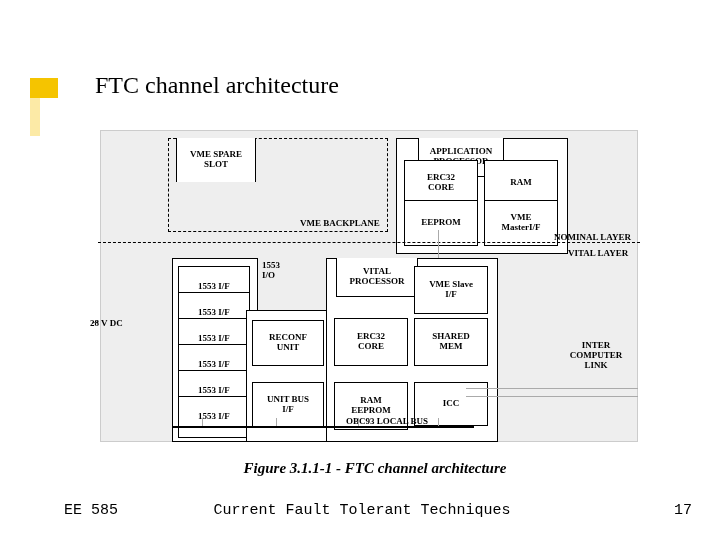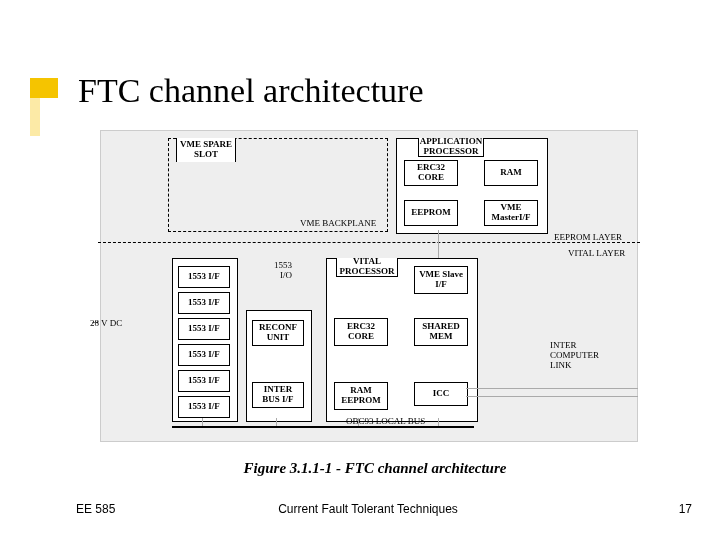--- a/index.html
+++ b/index.html
@@ -1,28 +1,28 @@
 <!DOCTYPE html>
 <html><head>
 <meta charset="utf-8">
 <style>
   body{margin:0;font-family:"Times New Roman",serif;background:#fff;width:720px;height:540px;position:relative}
   .accent{position:absolute;left:30px;top:78px;width:28px;height:20px;background:#f5c400}
   .accent2{position:absolute;left:30px;top:98px;width:10px;height:38px;background:#f5c400;opacity:.35}
-  .title{position:absolute;left:78px;top:72px;font-size:34px}
-  .footer{position:absolute;bottom:18px;left:16px;right:0;height:20px;font-family:Liberation Sans, sans-serif;font-size:12px}
+  .title{position:absolute;left:95px;top:72px;font-size:24px}
+  .footer{position:absolute;bottom:18px;left:4px;right:0;height:20px;font-family:Liberation Mono, monospace;font-size:15px}
   .fl{position:absolute;left:60px}
   .fc{position:absolute;left:50%;transform:translateX(-50%)}
   .fr{position:absolute;right:28px}
   .fig{position:absolute;left:90px;top:120px;width:570px;height:365px}
   .caption{position:absolute;left:0;right:0;bottom:8px;text-align:center;font-style:italic;font-weight:bold;font-size:15px}
   .box{position:absolute;border:1px solid #000;background:#fff;font-family:"Times New Roman",serif;
-       font-size:9px;font-weight:bold;text-align:center;display:flex;align-items:center;justify-content:center;line-height:1.1;padding:1px}
+       font-size:9px;font-weight:bold;text-align:center;display:flex;align-items:center;justify-content:center;line-height:1.1;padding:11px}
   .dash{position:absolute;border:1px dashed #000}
-  .lbl{position:absolute;font-size:9px;font-weight:normal;font-family:"Times New Roman",serif}
+  .lbl{position:absolute;font-size:9px;font-weight:bold;font-family:"Times New Roman",serif}
   .vline{position:absolute;border-left:1px solid #aaa}
   .hline{position:absolute;border-top:1px solid #aaa}
   .grid{position:absolute;background:#eee;border:1px solid #ccc}
 </style>
 </head>
 <body>
 
 <div class="accent"></div>
 <div class="accent2"></div>
 <div class="title">FTC channel architecture</div>
@@ -41,51 +41,51 @@
   <div class="box" style="left:86px;top:18px;width:56px;height:22px;border-top:none;border-bottom:none">VME SPARE SLOT</div>
   <div class="lbl" style="left:210px;top:98px">VME BACKPLANE</div>
 
   <div class="box" style="left:306px;top:18px;width:148px;height:92px"></div>
   <div class="box" style="left:328px;top:18px;width:62px;height:16px;border-top:none">APPLICATION PROCESSOR</div>
   <div class="box" style="left:314px;top:40px;width:50px;height:22px">ERC32 CORE</div>
   <div class="box" style="left:394px;top:40px;width:50px;height:22px">RAM</div>
   <div class="box" style="left:314px;top:80px;width:50px;height:22px">EEPROM</div>
   <div class="box" style="left:394px;top:80px;width:50px;height:22px">VME MasterI/F</div>
 
-  <div class="lbl" style="left:464px;top:112px">EEPROM LAYER</div>
+  <div class="lbl" style="left:464px;top:112px">NOMINAL LAYER</div>
   <div class="hline" style="left:8px;top:122px;width:542px;border-top:1px dashed #000"></div>
   <div class="lbl" style="left:478px;top:128px">VITAL LAYER</div>
 
   <div class="lbl" style="left:0;top:198px">28 V DC</div>
   <div class="lbl" style="left:0px;top:194px;font-size:11px">→</div>
 
   <div class="box" style="left:82px;top:138px;width:62px;height:160px"></div>
   <div class="box" style="left:88px;top:146px;width:48px;height:18px">1553 I/F</div>
   <div class="box" style="left:88px;top:172px;width:48px;height:18px">1553 I/F</div>
   <div class="box" style="left:88px;top:198px;width:48px;height:18px">1553 I/F</div>
   <div class="box" style="left:88px;top:224px;width:48px;height:18px">1553 I/F</div>
   <div class="box" style="left:88px;top:250px;width:48px;height:18px">1553 I/F</div>
   <div class="box" style="left:88px;top:276px;width:48px;height:18px">1553 I/F</div>
-  <div class="lbl" style="left:172px;top:140px;text-align:right;width:30px">1553 I/O</div>
+  <div class="lbl" style="left:172px;top:140px;text-align:left;width:30px">1553 I/O</div>
 
   <div class="box" style="left:156px;top:190px;width:62px;height:108px"></div>
   <div class="box" style="left:162px;top:200px;width:48px;height:22px">RECONF UNIT</div>
-  <div class="box" style="left:162px;top:262px;width:48px;height:22px">INTER BUS I/F</div>
+  <div class="box" style="left:162px;top:262px;width:48px;height:22px">UNIT BUS I/F</div>
 
   <div class="box" style="left:236px;top:138px;width:148px;height:160px"></div>
   <div class="box" style="left:246px;top:138px;width:58px;height:16px;border-top:none">VITAL PROCESSOR</div>
   <div class="box" style="left:244px;top:198px;width:50px;height:24px">ERC32 CORE</div>
   <div class="box" style="left:244px;top:262px;width:50px;height:24px">RAM EEPROM</div>
   <div class="box" style="left:324px;top:146px;width:50px;height:24px">VME Slave I/F</div>
   <div class="box" style="left:324px;top:198px;width:50px;height:24px">SHARED MEM</div>
   <div class="box" style="left:324px;top:262px;width:50px;height:20px">ICC</div>
 
   <div class="hline" style="left:376px;top:268px;width:172px"></div>
   <div class="hline" style="left:376px;top:276px;width:172px"></div>
-  <div class="lbl" style="left:460px;top:220px;width:56px;text-align:left">INTER COMPUTER LINK</div>
+  <div class="lbl" style="left:478px;top:220px;width:56px;text-align:center">INTER COMPUTER LINK</div>
 
   <div class="hline" style="left:82px;top:306px;width:302px;border-top:2px solid #000"></div>
   <div class="lbl" style="left:256px;top:296px">OBC93 LOCAL BUS</div>
 
   <div class="vline" style="left:112px;top:298px;height:8px"></div>
   <div class="vline" style="left:186px;top:298px;height:8px"></div>
   <div class="vline" style="left:268px;top:298px;height:8px"></div>
   <div class="vline" style="left:348px;top:298px;height:8px"></div>
   <div class="vline" style="left:348px;top:110px;height:28px"></div>
 

